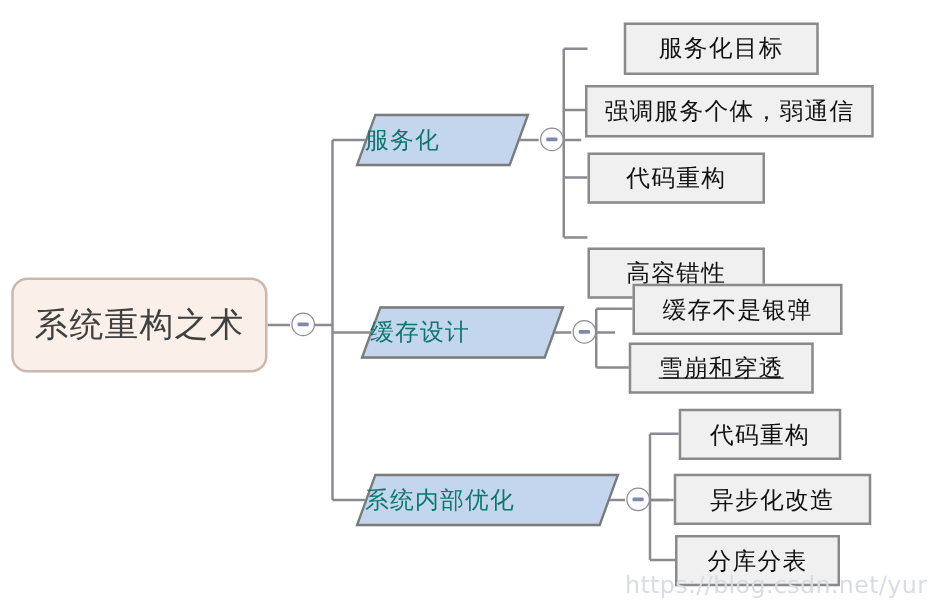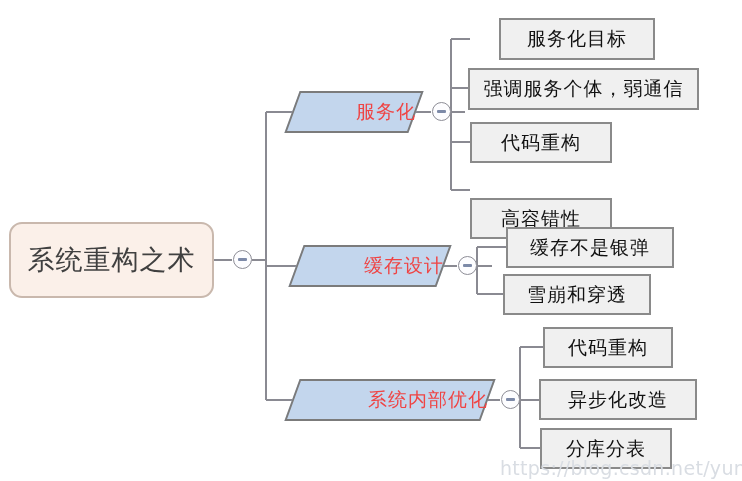--- a/index.html
+++ b/index.html
@@ -40,22 +40,22 @@
     letter-spacing: 1px;
     white-space: nowrap;
   }
 
   
   .branch-node {
     position: absolute;
     box-sizing: border-box;
     display: flex;
     align-items: center;
-    justify-content: flex-end;
-    color: #ef4444;
+    justify-content: flex-start;
+    color: #0f766e;
     font-size: 19px;
     letter-spacing: 1px;
     white-space: nowrap;
   }
   .branch-shape {
     position: absolute;
     left: 0;
     top: 0;
     width: 100%;
     height: 100%;
@@ -199,21 +199,21 @@
   </div>
 
   <div class="toggle" style="left:458px; top:256px;">
     <span class="minus"></span>
   </div>
 
   <div class="leaf-node" style="left:506px; top:227px; width:168px; height:41px;">
     <span>缓存不是银弹</span>
   </div>
 
-  <div class="leaf-node" style="left:503px; top:274px; width:148px; height:41px;">
+  <div class="leaf-node" style="left:503px; top:274px; width:148px; height:41px;text-decoration:underline;">
     <span>雪崩和穿透</span>
   </div>
 
   <div class="branch-node" style="left:292px; top:379px; width:196px; height:42px;">
     <span class="branch-shape"></span>
     <span class="branch-label">系统内部优化</span>
   </div>
 
   <div class="toggle" style="left:501px; top:390px;">
     <span class="minus"></span>

